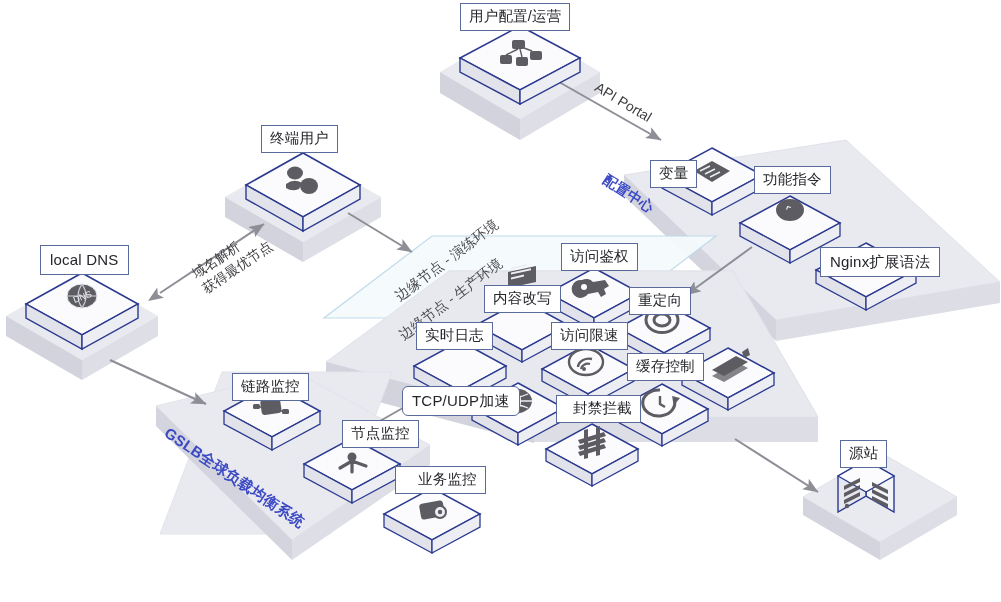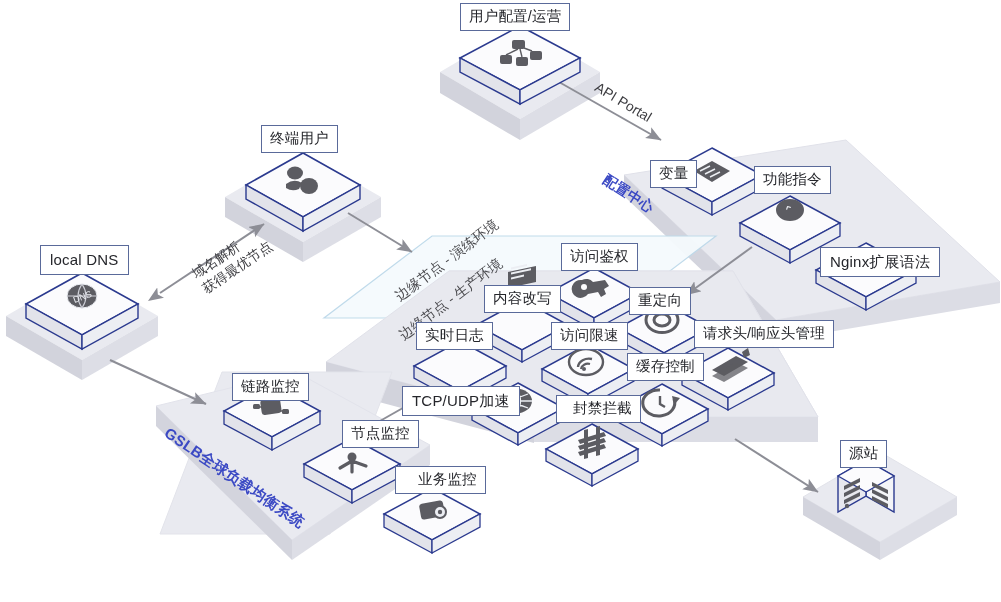--- a/index.html
+++ b/index.html
@@ -397,23 +397,22 @@
   <div class="chip" style="left:561px; top:243px;">访问鉴权</div>
 
   <div class="chip" style="left:484px; top:285px;">内容改写</div>
 
   <div class="chip" style="left:629px; top:287px;">重定向</div>
 
   <div class="chip" style="left:416px; top:322px;">实时日志</div>
 
   <div class="chip" style="left:551px; top:322px;">访问限速</div>
 
-  <div class="chip" style="left:694px; top:320px;">请求头/响应头管理</div>
-
-  <div class="chip latin" style="left:402px; top:386px;">TCP/UDP加速</div>
+
+  <div class="chip latin" style="left:402px; top:386px;border-radius:6px;">TCP/UDP加速</div>
 
   <div class="chip" style="left:627px; top:353px;">缓存控制</div>
 
   <div class="chip" style="left:556px; top:395px;padding-left:16px;">封禁拦截</div>
 
   <div class="slab-cap blue" style="left:609px; top:171px; transform: rotate(33deg);">配置中心</div>
 
   <div class="slab-cap gray" style="left:392px; top:291px; transform: rotate(-37deg);">边缘节点 - 演练环境</div>
 
   <div class="slab-cap gray" style="left:396px; top:330px; transform: rotate(-37deg);">边缘节点 - 生产环境</div>

